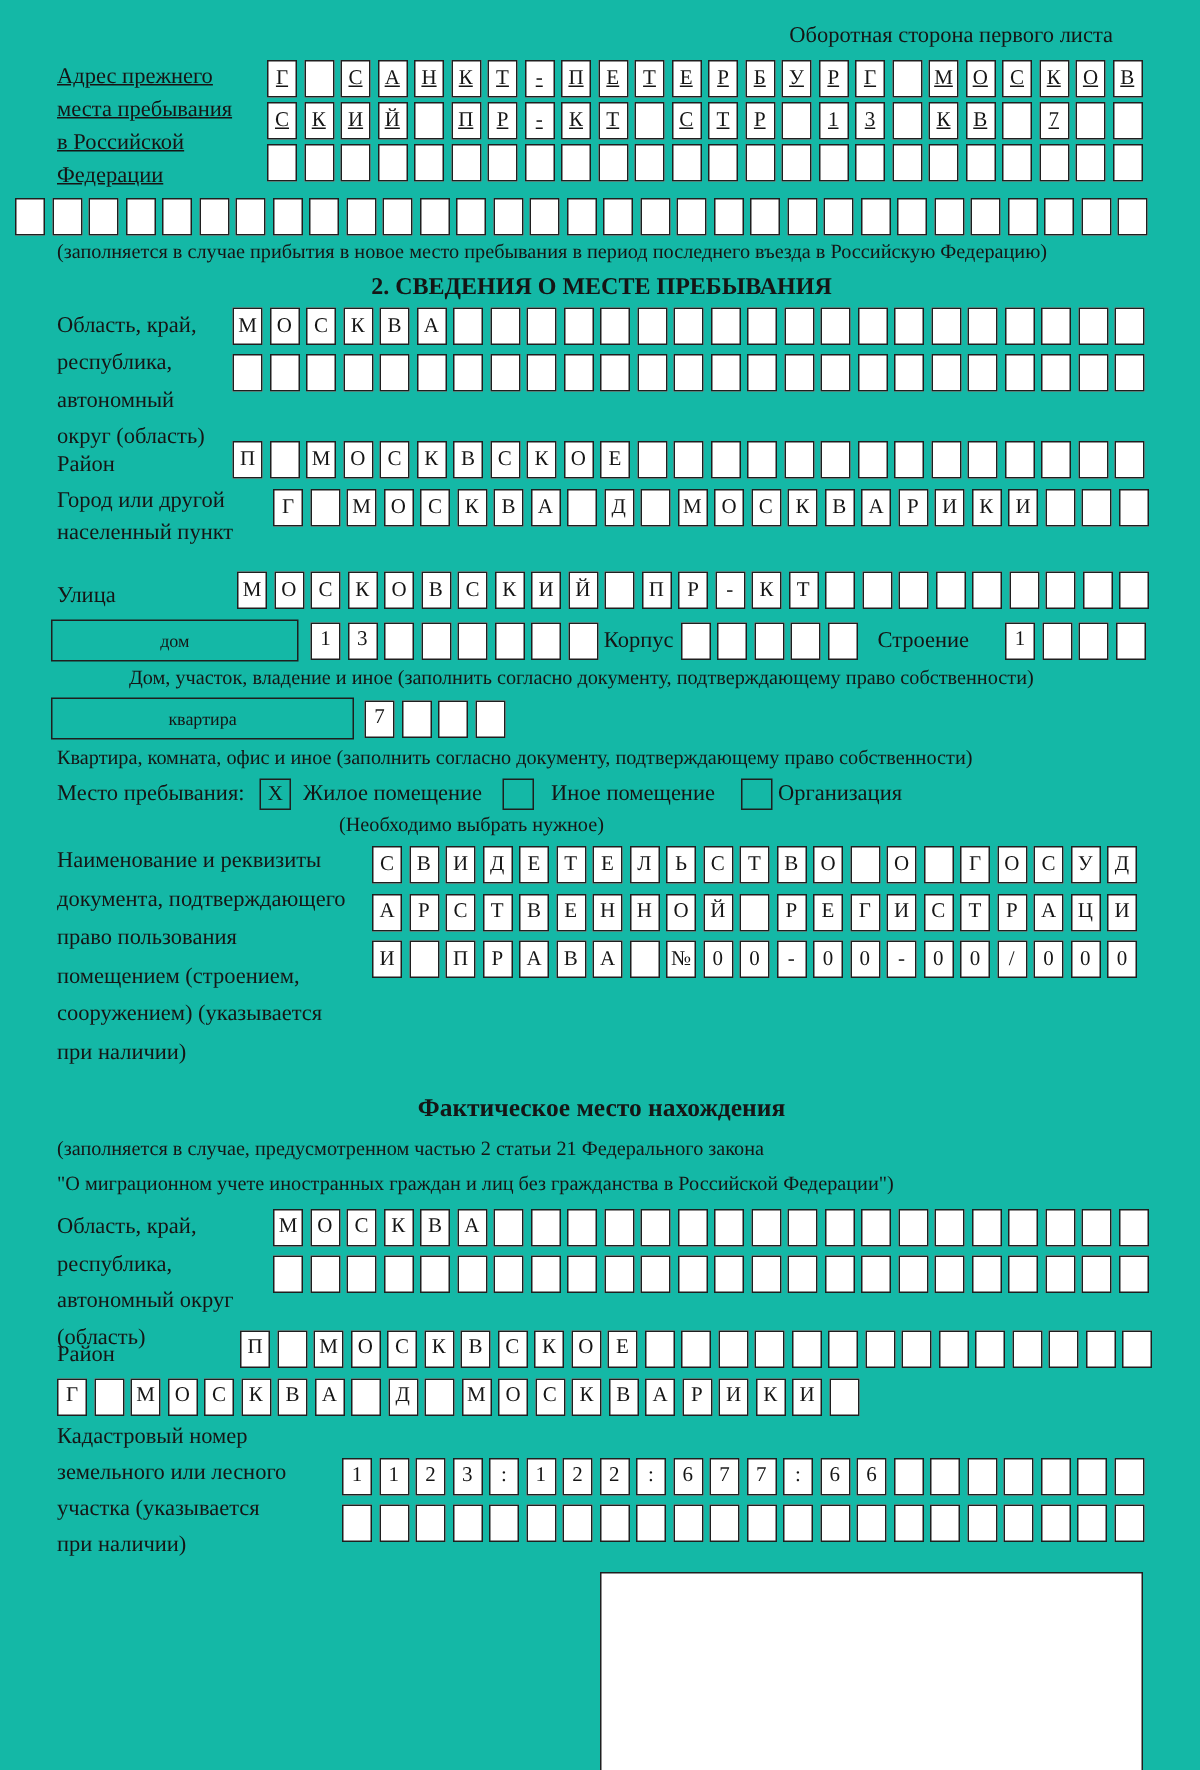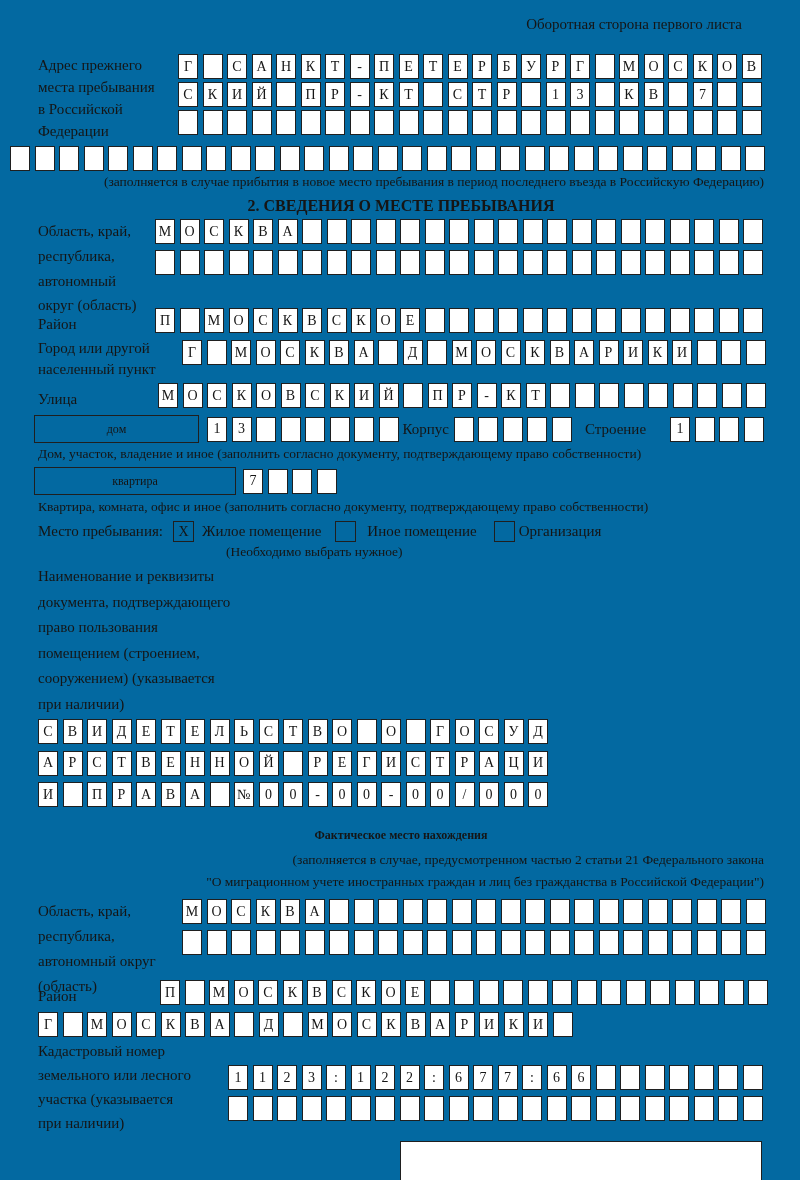--- a/index.html
+++ b/index.html
@@ -1,35 +1,35 @@
 <!DOCTYPE html>
 <html><head>
 <meta charset="utf-8">
 <style>
   html,body{margin:0;padding:0;background:#fff;}
   .page{
     width:800px;height:1180px;box-sizing:border-box;position:relative;
     padding:16px 36px 0 38px;
     font-family:"Liberation Serif","DejaVu Serif",serif;
-    color:#151515;font-size:15px;background:#0369a1;overflow:hidden;
+    color:#151515;font-size:15px;background:#14b8a6;overflow:hidden;
   }
   .title-right{text-align:right;margin-right:22px;font-size:15px;}
   .flex-row{display:flex;align-items:flex-start;}
   .stack{display:flex;flex-direction:column;}
   .row-label{line-height:1.47;flex-shrink:0;}
   .cells{display:flex;gap:4.5px;margin-bottom:3px;}
   .cell{
     width:20px;height:25px;box-sizing:border-box;border:1.6px solid #1f1f1f;
     display:inline-flex;align-items:center;justify-content:center;
     font-size:14px;flex-shrink:0;background:#fff;
   }
   .note{font-size:13.5px;}
-  .center{text-align:right;}
+  .center{text-align:left;}
   .section-title{font-weight:bold;font-size:16px;text-align:center;margin:7px 0 4px 0;}
-  .sub-title{font-weight:bold;font-size:12px;text-align:center;margin:8px 0 6px 0;}
+  .sub-title{font-weight:bold;font-size:17px;text-align:center;margin:8px 0 6px 0;}
   .wide-box{
     box-sizing:border-box;border:1.6px solid #1f1f1f;height:28px;
     display:inline-flex;align-items:center;justify-content:center;font-size:12px;flex-shrink:0;
   }
   .inline-label{align-self:center;white-space:nowrap;}
   .house-row,.kv-row{align-items:center;margin-top:5px;margin-bottom:2px;}
   .checkbox{
     width:21px;height:21px;box-sizing:border-box;border:1.6px solid #1f1f1f;
     display:inline-flex;align-items:center;justify-content:center;font-size:14px;flex-shrink:0;
   }
@@ -40,21 +40,21 @@
   .doc-rows .cells{margin-bottom:6.5px;}
   .stamp-box{box-sizing:border-box;border:1.6px solid #1f1f1f;width:362px;height:158px;margin-left:362px;margin-top:6px;background:#fff;}
 </style>
 </head>
 <body>
 
 <div class="page">
 
   <div class="title-right">Оборотная сторона первого листа</div>
 
-  <div class="flex-row" style="margin-top:21px;">
+  <div class="flex-row" style="margin-top:7px;text-decoration:underline;">
     <div class="row-label" style="width:140px;">Адрес прежнего<br>места пребывания<br>в Российской<br>Федерации</div>
     <div class="stack">
       <div class="cells">
           <span class="cell">Г</span>
           <span class="cell"></span>
           <span class="cell">С</span>
           <span class="cell">А</span>
           <span class="cell">Н</span>
           <span class="cell">К</span>
           <span class="cell">Т</span>
@@ -281,21 +281,21 @@
         <span class="cell">Р</span>
         <span class="cell">И</span>
         <span class="cell">К</span>
         <span class="cell">И</span>
         <span class="cell"></span>
         <span class="cell"></span>
         <span class="cell"></span>
       </div>
   </div>
 
-  <div class="flex-row" style="margin-top:3px;">
+  <div class="flex-row" style="margin-top:15px;">
     <div class="row-label" style="width:120px;padding-top:5px;">Улица</div>
     <div class="cells mb0">
         <span class="cell">М</span>
         <span class="cell">О</span>
         <span class="cell">С</span>
         <span class="cell">К</span>
         <span class="cell">О</span>
         <span class="cell">В</span>
         <span class="cell">С</span>
         <span class="cell">К</span>
@@ -340,21 +340,21 @@
         <span class="cell"></span>
       </div>
     <div class="inline-label" style="margin-left:13px;margin-right:24px;">Строение</div>
     <div class="cells mb0">
         <span class="cell">1</span>
         <span class="cell"></span>
         <span class="cell"></span>
         <span class="cell"></span>
       </div>
   </div>
-  <div class="note" style="margin-top:3px;">Дом, участок, владение и иное (заполнить согласно документу, подтверждающему право собственности)</div>
+  <div class="note" style="margin-top:3px;margin-left:48px;">Дом, участок, владение и иное (заполнить согласно документу, подтверждающему право собственности)</div>
 
   <div class="flex-row kv-row">
     <div class="wide-box" style="width:202px;margin-left:-4px;">квартира</div>
     <div class="cells mb0" style="margin-left:7px;">
         <span class="cell">7</span>
         <span class="cell"></span>
         <span class="cell"></span>
         <span class="cell"></span>
       </div>
   </div>
@@ -364,21 +364,21 @@
     <div>Место пребывания:</div>
     <span class="checkbox" style="margin-left:10px;">X</span>
     <span style="margin-left:8px;">Жилое помещение</span>
     <span class="checkbox" style="margin-left:14px;"></span>
     <span style="margin-left:11px;">Иное помещение</span>
     <span class="checkbox" style="margin-left:17px;"></span>
     <span style="margin-left:4px;">Организация</span>
   </div>
   <div class="note" style="margin-left:188px;margin-top:2px;">(Необходимо выбрать нужное)</div>
 
-  <div class="flex-row" style="margin-top:4px;flex-direction:column;">
+  <div class="flex-row" style="margin-top:4px;">
     <div class="row-label doc-label" style="width:210px;">Наименование и реквизиты<br>документа, подтверждающего<br>право пользования<br>помещением (строением,<br>сооружением) (указывается<br>при наличии)</div>
     <div class="stack doc-rows" style="padding-top:2px;">
       <div class="cells">
           <span class="cell">С</span>
           <span class="cell">В</span>
           <span class="cell">И</span>
           <span class="cell">Д</span>
           <span class="cell">Е</span>
           <span class="cell">Т</span>
           <span class="cell">Е</span>

